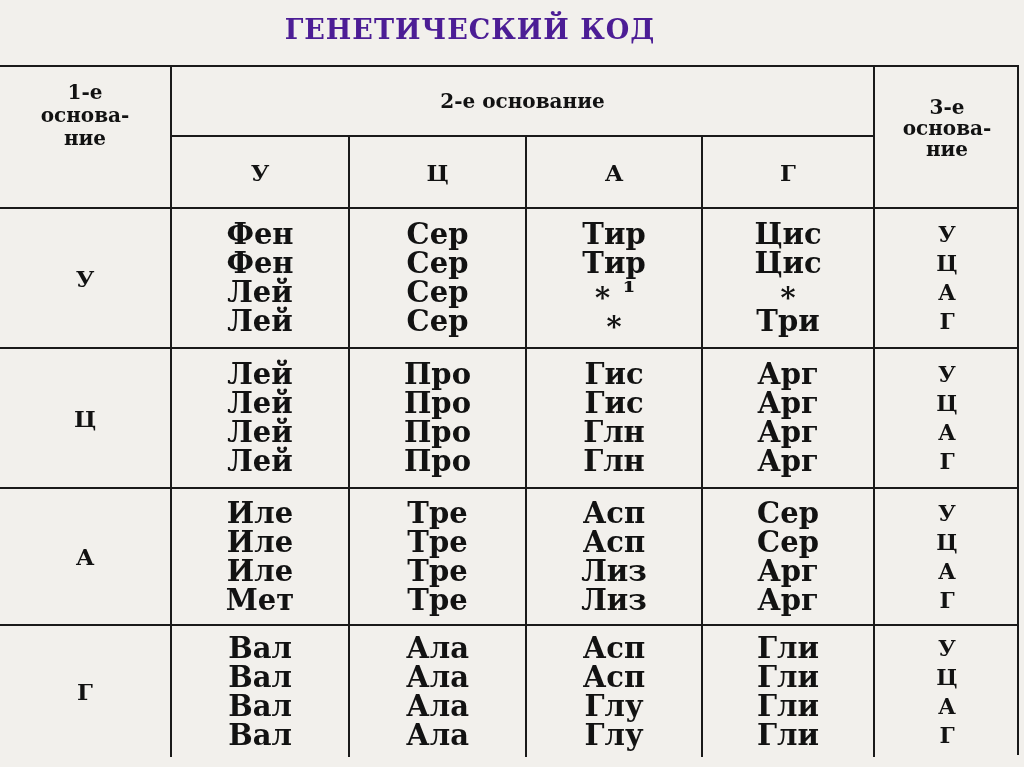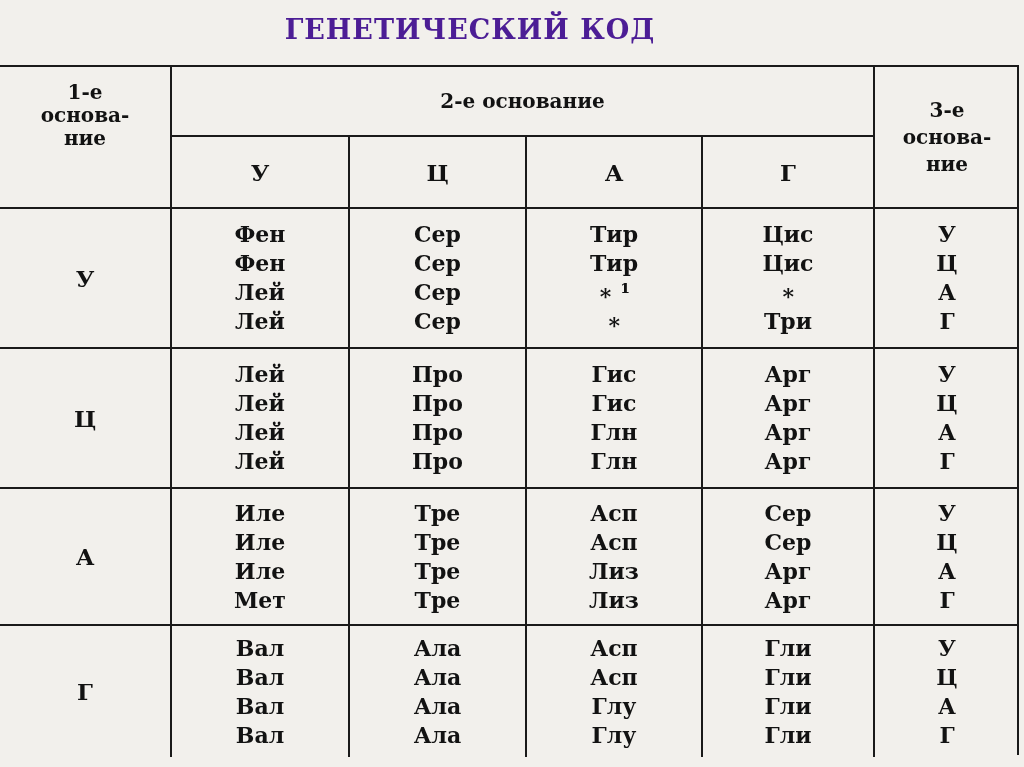--- a/index.html
+++ b/index.html
@@ -45,31 +45,31 @@
   .h-second-letters{
     flex:1;display:grid;
     grid-template-columns:178px 177px 176px 1fr;
   }
   .h-letter{
     display:flex;align-items:center;justify-content:center;
     font-weight:bold;font-size:23px;
   }
   .h-third{
     grid-column:6;grid-row:1;
-    text-align:center;font-weight:bold;font-size:20px;line-height:27px;
+    text-align:center;font-weight:bold;font-size:20px;line-height:21px;
     white-space:pre-line;
     padding-top:30px;
     display:flex;justify-content:center;
   }
   .rowlabel{
     font-weight:bold;font-size:23px;
     display:flex;align-items:center;justify-content:center;
   }
   .datacell{
-    font-weight:bold;font-size:22px;line-height:29px;
+    font-weight:bold;font-size:29px;line-height:29px;
     white-space:pre-line;text-align:center;
     display:flex;align-items:center;justify-content:center;
   }
   .thirdcell{
     font-weight:bold;font-size:22px;line-height:29px;
     white-space:pre-line;text-align:center;
     display:flex;align-items:center;justify-content:center;
   }
 </style>
 </head>

